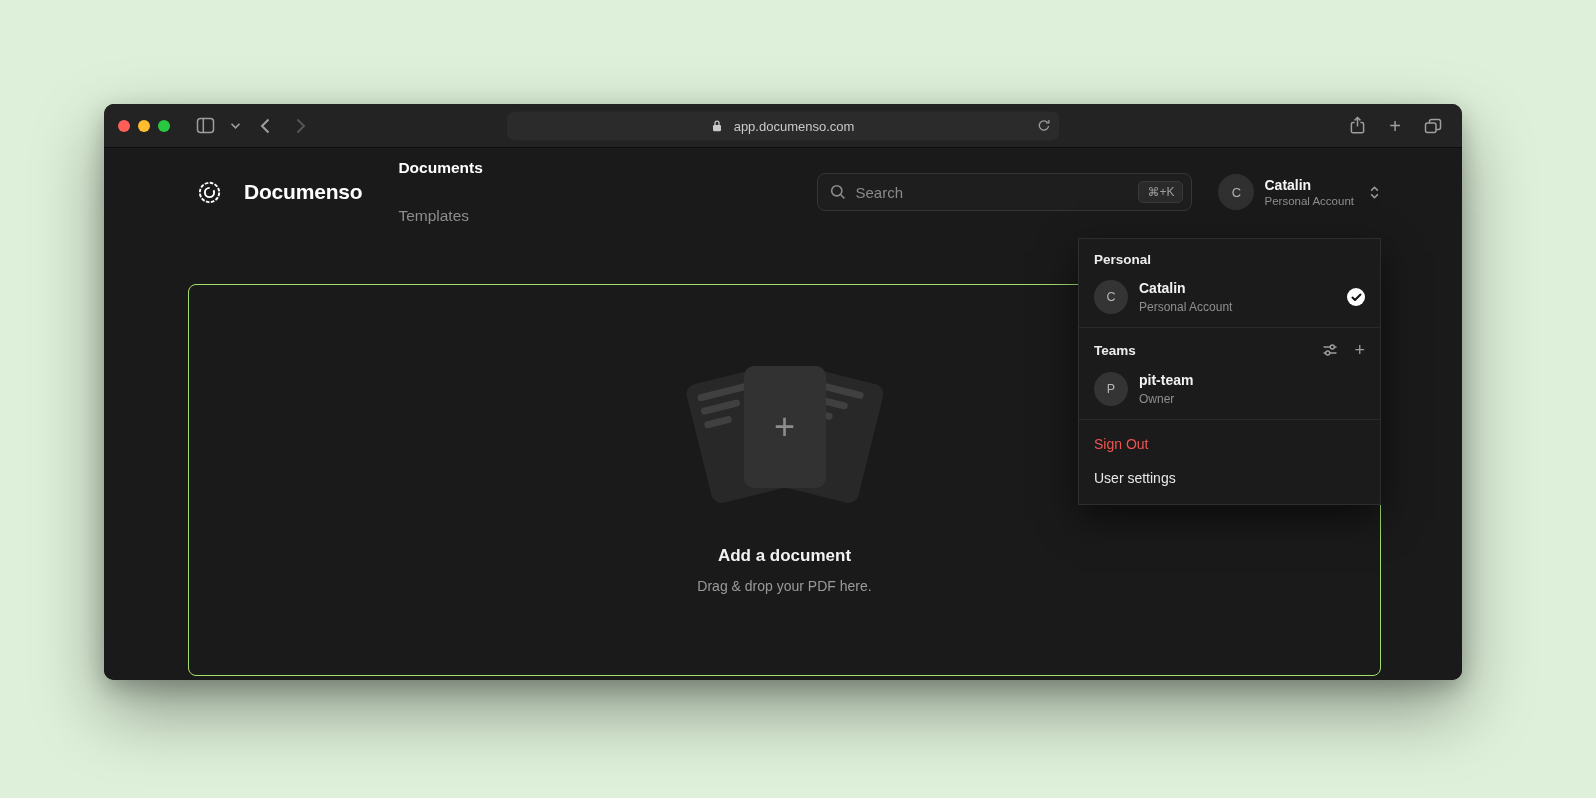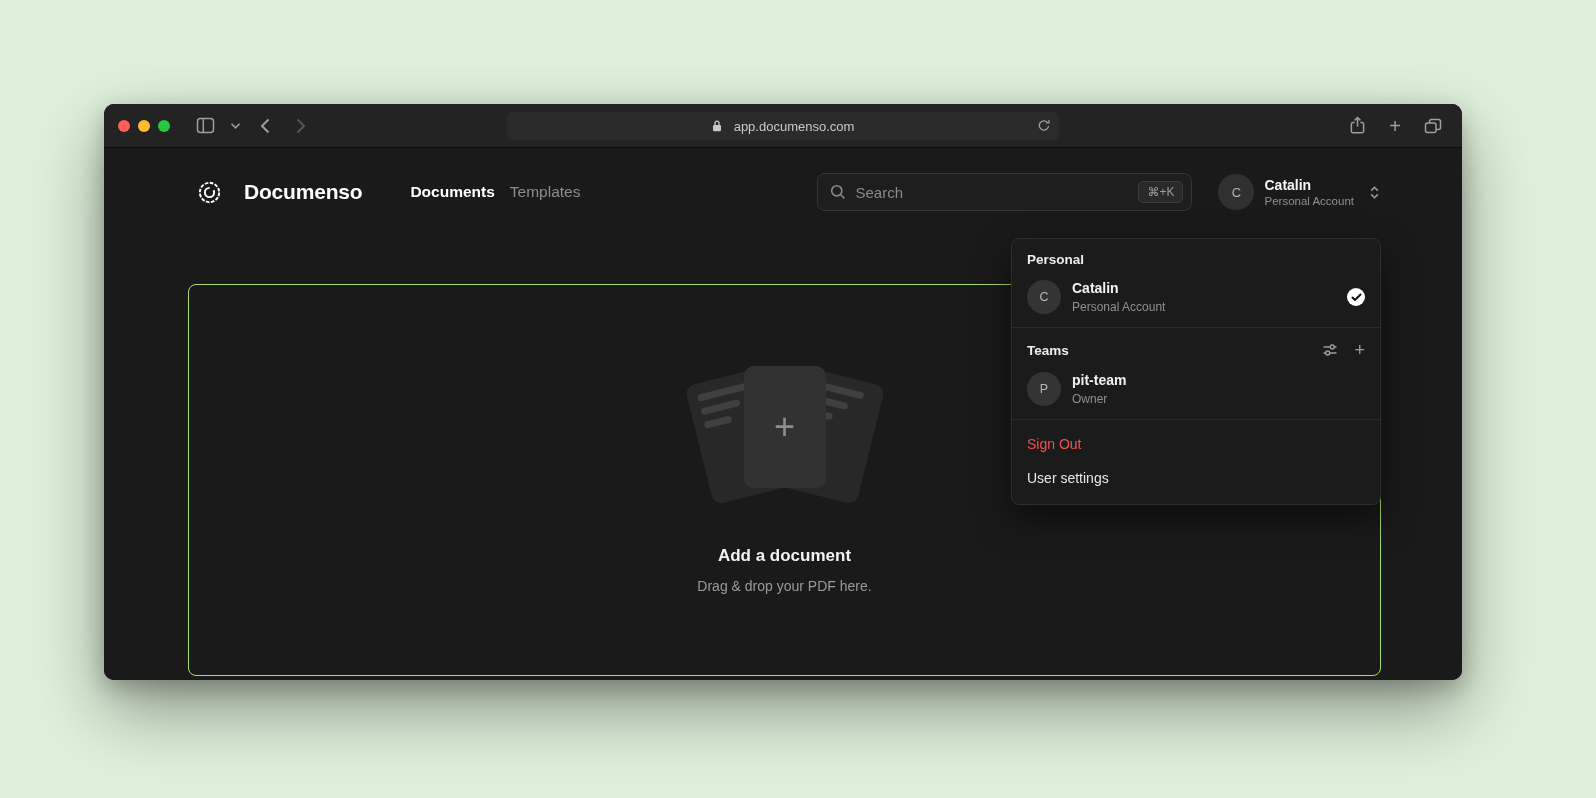--- a/index.html
+++ b/index.html
@@ -42,21 +42,21 @@
   .tb-right { margin-left:auto; display:flex; gap:8px; align-items:center; }
   .tb-plus { font-size:20px; font-weight:300; line-height:1; }
   
   .page { position:relative; height:531px; background:#1a1a1a; }
   .app-header {
     display:flex; align-items:center;
     height:60px; margin-top:14px; padding:0 81px 0 92px;
   }
   .brand { display:flex; align-items:center; gap:21px; }
   .brand-text { color:#fff; font-size:21px; font-weight:700; letter-spacing:-.2px; }
-  .nav { display:flex; gap:15px; margin-left:48px; font-size:15.5px; }
+  .nav { display:flex; gap:30px; margin-left:36px; font-size:15.5px;flex-direction:column; }
   .nav-link { font-weight:600; cursor:default; }
   .nav-link.active { color:#fff; }
   .nav-link.inactive { color:#8d8d8d; font-weight:500; }
   .search {
     margin-left:auto; width:375px; height:38px;
     border:1px solid #363636; border-radius:8px; background:#1e1e1e;
     display:flex; align-items:center; padding:0 8px 0 12px; gap:9px;
   }
   .search input {
     flex:1; background:transparent; border:none; outline:none;
@@ -95,22 +95,22 @@
   .card-right { right:28px; transform:rotate(14deg); }
   .card-center {
     left:50%; margin-left:-41px; top:0; background:#323232; z-index:2;
     display:flex; align-items:center; justify-content:center;
   }
   .card-plus { color:#8d8d8d; font-size:36px; font-weight:300; line-height:1; }
   .dz-title { color:#f2f2f2; font-size:17px; font-weight:700; }
   .dz-sub { color:#9a9a9a; font-size:14px; margin-top:12px; }
   
   .menu {
-    position:absolute; top:76px; right:81px; width:370px; z-index:10;
-    background:#1b1b1b; border:1px solid #2e2e2e; border-radius:8px;
+    position:absolute; top:76px; right:81px; width:303px; z-index:10;
+    background:#1b1b1b; border:1px solid #2e2e2e; border-radius:0;
     box-shadow:0 14px 36px rgba(0,0,0,.55); overflow:hidden;
   }
   .menu-label { padding:13px 15px 7px; color:#ededed; font-size:13.5px; font-weight:700; }
   .menu-person { display:flex; align-items:center; gap:11px; padding:6px 15px 13px; }
   .menu-avatar {
     width:34px; height:34px; border-radius:50%; background:#343434; color:#b5b5b5;
     font-size:12.5px; display:flex; align-items:center; justify-content:center; flex:none;
   }
   .menu-name { color:#f2f2f2; font-size:14px; font-weight:700; line-height:1.2; }
   .menu-sub { color:#8f8f8f; font-size:12px; margin-top:3px; }

